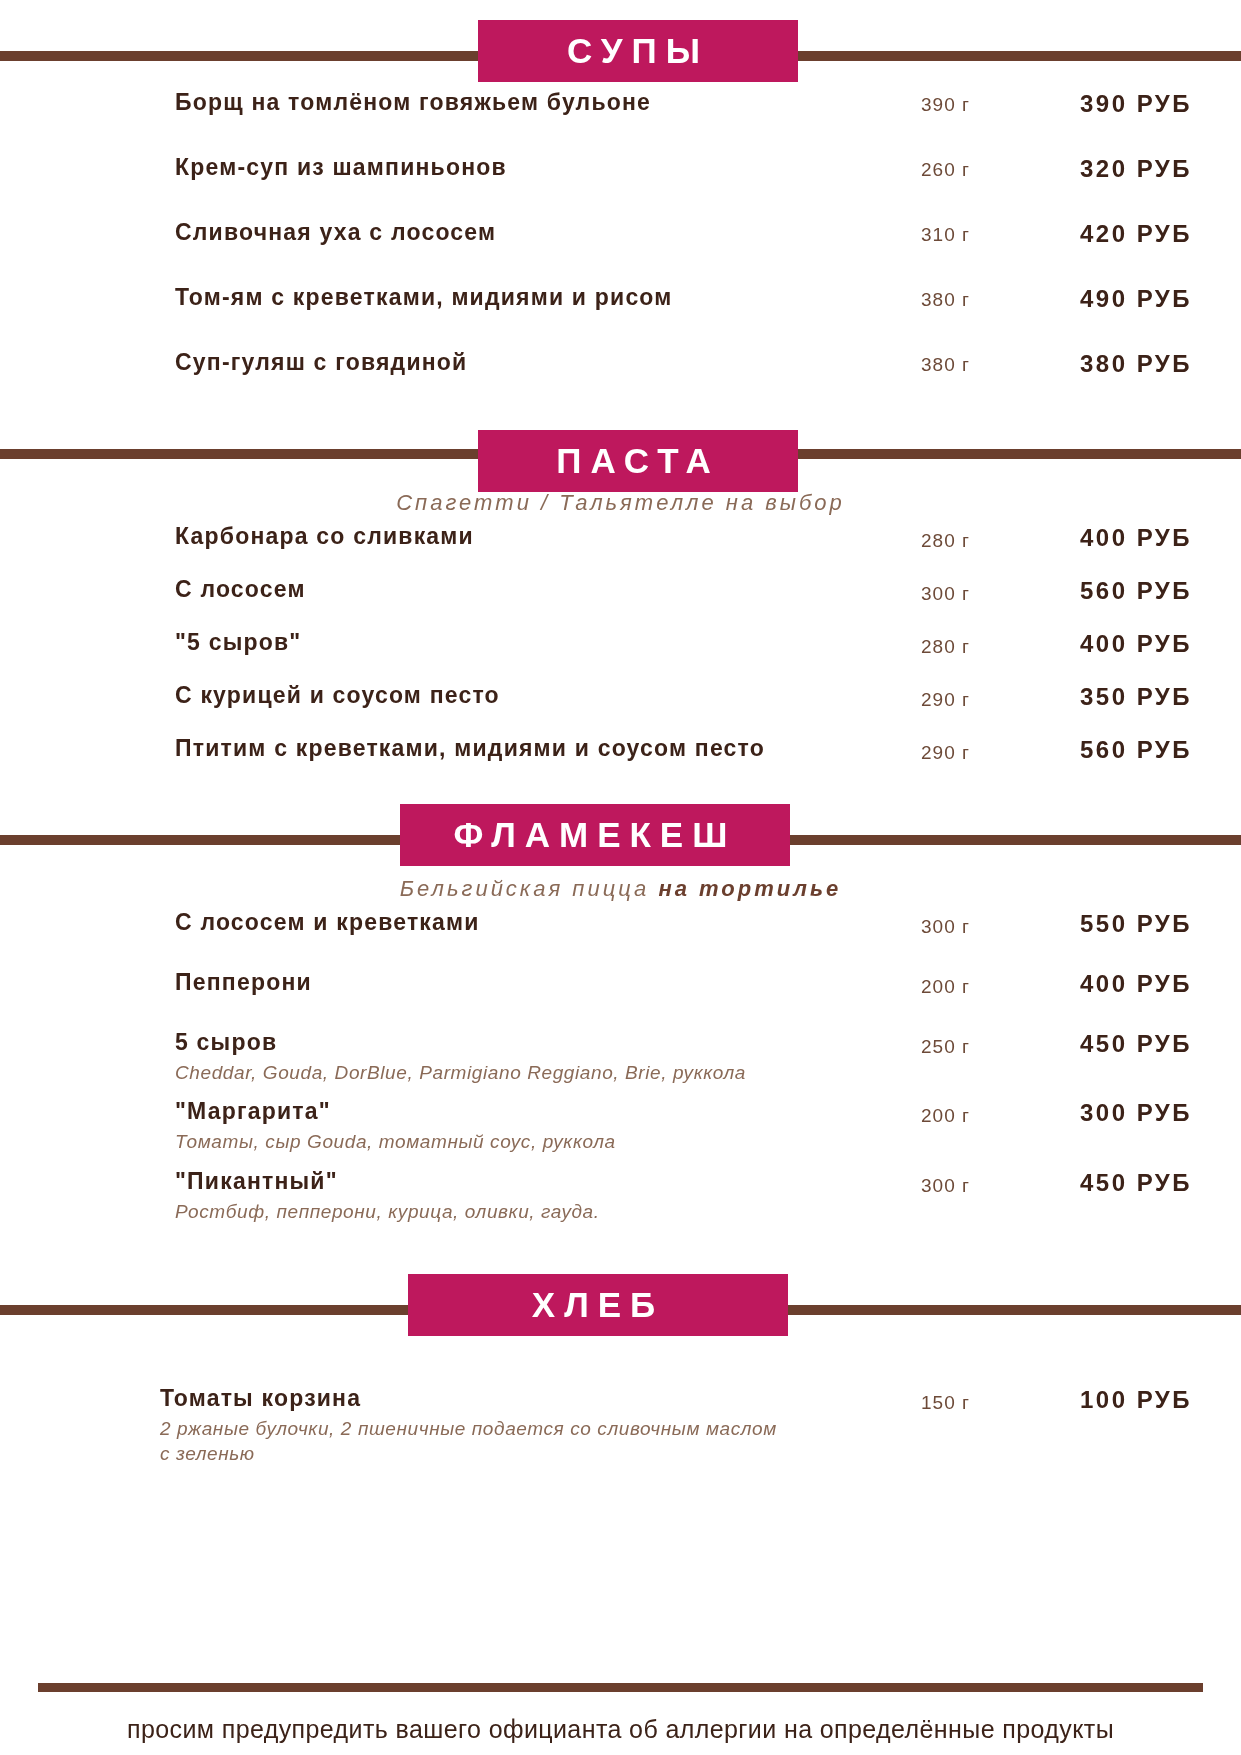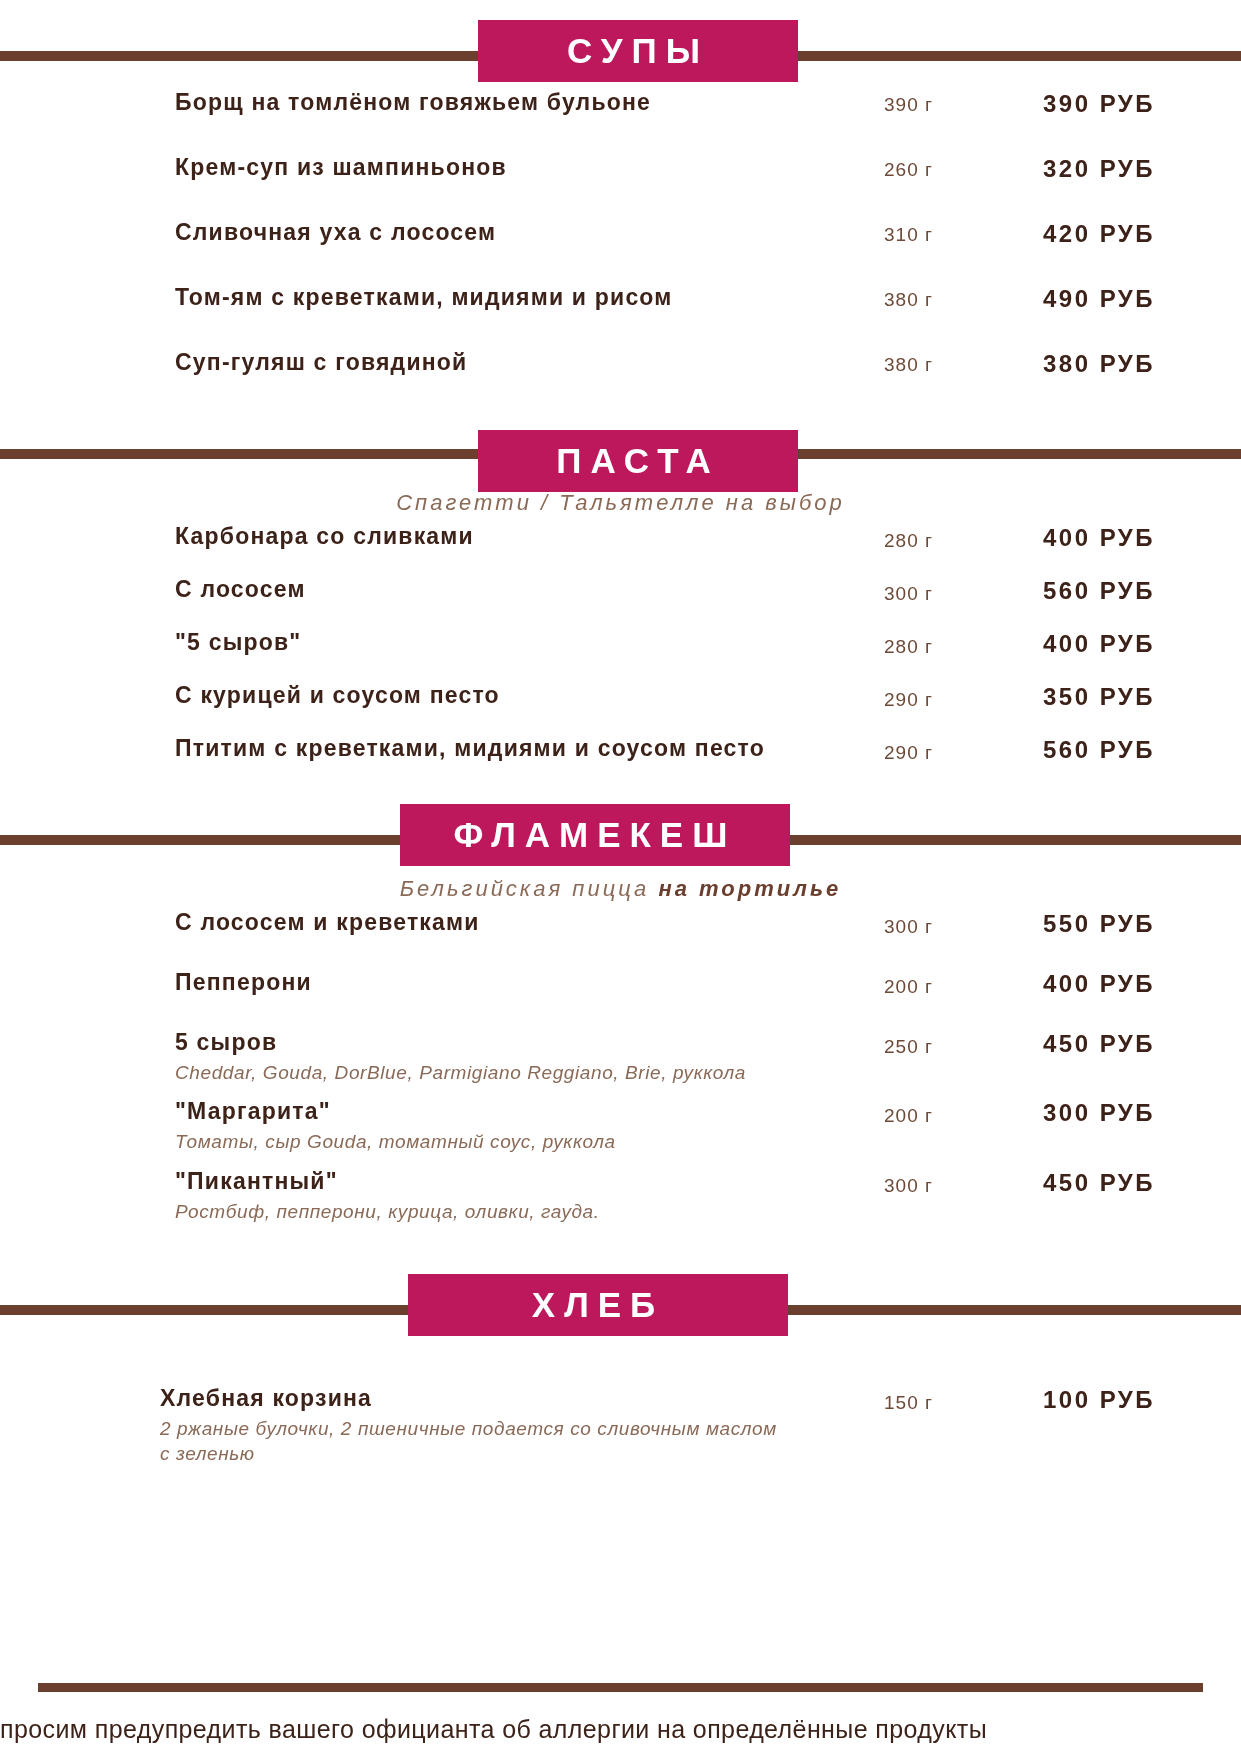--- a/index.html
+++ b/index.html
@@ -69,21 +69,21 @@
     color: #8a6a57;
     margin: 10px 0 6px 0;
   }
   .subtitle b {
     color: #6b3f2e;
     font-weight: bold;
   }
 
   
   .items {
-    padding: 0 57px 0 175px;
+    padding: 0 20px 0 175px;
     box-sizing: border-box;
   }
   .row {
     position: relative;
     display: flex;
     align-items: flex-start;
     min-height: 48px;
     margin-bottom: 10px;
   }
   .row-main {
@@ -158,21 +158,21 @@
     right: 38px;
     top: 0;
     height: 9px;
     background: #6b3f2e;
   }
   .footer-text {
     position: absolute;
     left: 0;
     right: 0;
     top: 32px;
-    text-align: left;
+    text-align: center;
     font-size: 25px;
     letter-spacing: 0.4px;
     color: #3c2218;
   }
 </style>
 </head>
 <body>
 
 <div class="page">
 
@@ -335,21 +335,21 @@
 
   <div class="section sec-bread bread">
     <div class="section-head">
       <div class="section-rule"></div>
       <div class="section-title t-bread">ХЛЕБ</div>
     </div>
     <div class="bread-spacer"></div>
     <div class="items">
       <div class="row">
         <div class="row-main">
-          <div class="name">Хлебная корзина</div>
+          <div class="name">Томаты корзина</div>
           <div class="desc wrap">2 ржаные булочки, 2 пшеничные подается со сливочным маслом с зеленью</div>
         </div>
         <div class="weight">150 г</div>
         <div class="price">100 РУБ</div>
       </div>
     </div>
   </div>
 
   <div class="footer">
     <div class="footer-rule"></div>

